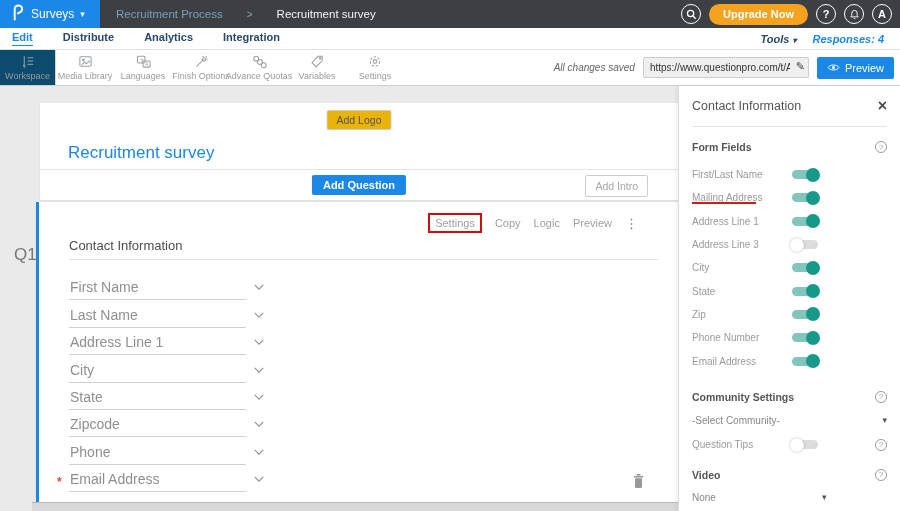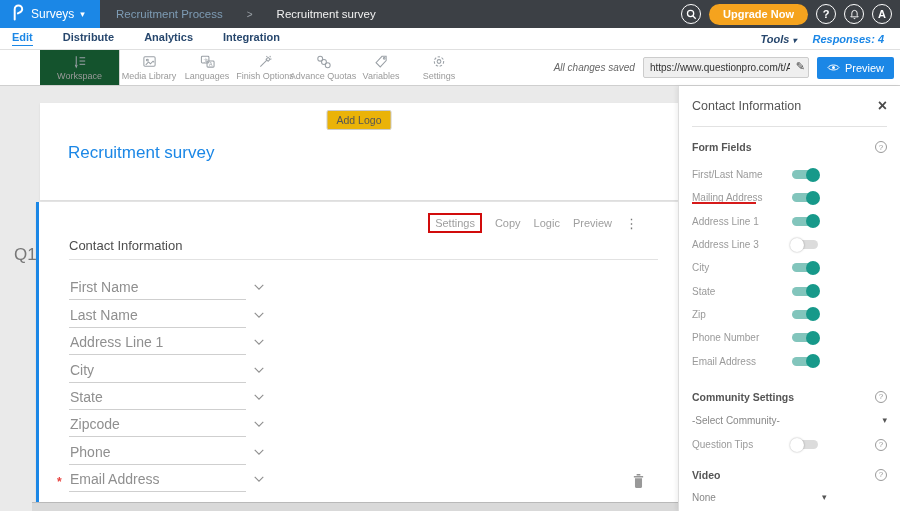--- a/index.html
+++ b/index.html
@@ -25,21 +25,21 @@
   .tab { color:#27476d; font-weight:bold; cursor:pointer; padding-bottom:2px; }
   .tab.active { color:#1b87e6; border-bottom:1px solid #1b87e6; }
   .navrow-right { margin-left:auto; display:flex; gap:16px; padding-right:16px; align-items:center;font-style:italic; }
   .tools { color:#27476d; font-weight:bold; cursor:pointer; }
   .tools .caret { font-size:8px; }
   .responses { color:#1b87e6; font-weight:bold; cursor:pointer; }
 
   
   .toolbar { position:absolute; top:50px; left:0; width:900px; height:36px; background:#fff; border-bottom:1px solid #cfcfcf; display:flex; align-items:stretch; }
   .tool-item { width:58px; display:flex; flex-direction:column; align-items:center; justify-content:center; gap:2px; cursor:pointer; }
-  .tool-item.active { width:80px; background:#14532d; border-right:1px solid #d4d4d4;margin-left:40px; }
+  .tool-item.active { width:56px; background:#0c4a6e; border-right:1px solid #d4d4d4; }
   .tool-item .tlabel { font-size:9px; color:#9a9a9a; white-space:nowrap; }
   .tool-item svg { stroke:#9aa0a6; fill:none; stroke-width:1.1; }
   .toolbar-right { margin-left:auto; display:flex; align-items:center; gap:8px; padding-right:6px; }
   .saved-text { font-style:italic; font-size:10px; color:#666; }
   .url-wrap { position:relative; }
   .url-input { width:166px; height:21px; background:#efefef; border:1px solid #ccc; border-radius:2px; font-size:10px; color:#333; padding:0 18px 0 6px; font-family:"Liberation Sans",sans-serif; }
   .pencil { position:absolute; right:4px; top:3px; font-size:11px; color:#444; cursor:pointer; }
   .preview-btn { background:#1b87e6; color:#fff; border:none; border-radius:2px; height:22px; padding:0 10px; font-size:11px; display:flex; align-items:center; gap:5px; cursor:pointer; font-family:"Liberation Sans",sans-serif; }
 
   
@@ -223,20 +223,24 @@
             <circle cx="6.5" cy="4.5" r="1.5" fill="#fff"></circle>
           </svg>
         <span>Preview</span>
       </button>
     </div>
   </div>
 
   <section class="survey-card">
     <button class="add-logo-btn">Add Logo</button>
     <div class="survey-title">Recruitment survey</div>
+    <div class="survey-footer">
+      <button class="add-question-btn">Add Question</button>
+      <button class="add-intro-btn">Add Intro</button>
+    </div>
   </section>
 
   <div class="q-label">Q1</div>
 
   <section class="q-card">
     <div class="q-actions">
       <span class="q-action boxed">Settings</span>
       <span class="q-action">Copy</span>
       <span class="q-action">Logic</span>
       <span class="q-action">Preview</span>

